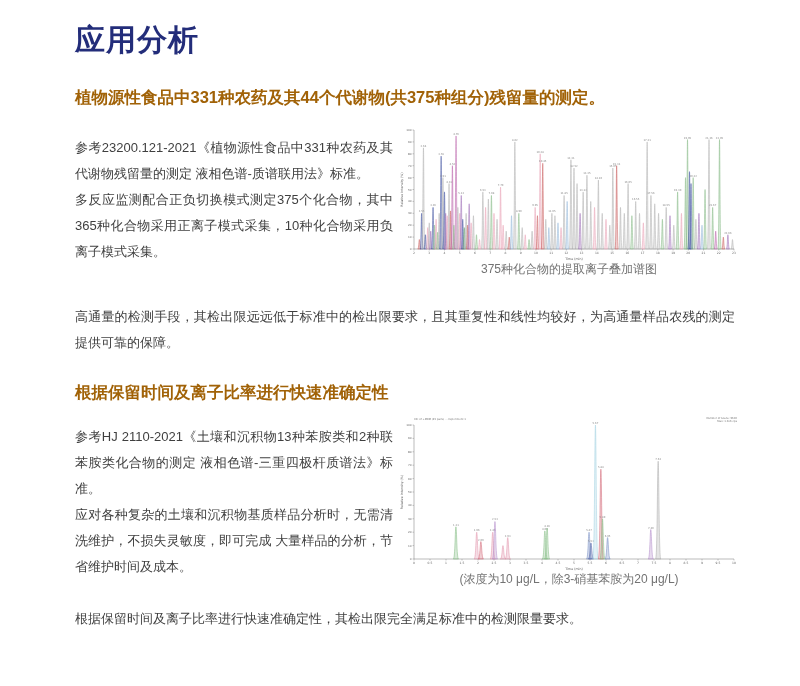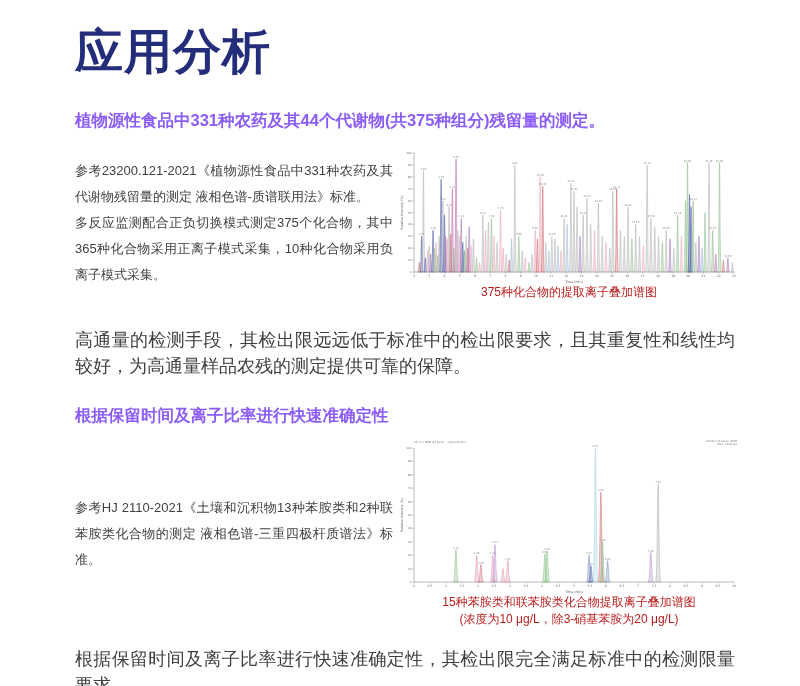--- a/index.html
+++ b/index.html
@@ -2,37 +2,37 @@
 <html><head>
 <meta charset="utf-8">
 <style>
   html,body{margin:0;padding:0;background:#ffffff;}
   .page{
     position:relative;width:800px;height:686px;background:#ffffff;
     font-family:"Liberation Sans","DejaVu Sans",sans-serif;
     box-sizing:border-box;padding:20px 65px 0 75px;overflow:hidden;
   }
   h1.title{
-    margin:0;font-size:48px;font-weight:800;color:#232d7a;letter-spacing:1px;
+    margin:0;font-size:30px;font-weight:800;color:#232d7a;letter-spacing:1px;
   }
   .subtitle{
     margin-top:8px;font-family:"DejaVu Serif","Liberation Serif",serif;
     font-size:25px;font-weight:700;color:#b3a284;letter-spacing:1px;
   }
   h2.sec-heading{
-    margin:26px 0 0 0;font-size:16.5px;font-weight:700;color:#8b5cf6;
+    margin:26px 0 0 0;font-size:16.5px;font-weight:700;color:#a16207;
   }
   .cols{display:flex;margin-top:12px;align-items:center;}
   .text-col{width:318px;flex:none;}
   .text-col p{margin:0;font-size:13px;line-height:26px;color:#3f3f3f;text-align:justify;}
   .chart-col{flex:1;margin:0 0 0 6px;padding:0;}
   .chart{line-height:0;}
   figure{margin:0;}
-  figcaption{font-size:12px;color:#b91c1c;text-align:center;line-height:17px;}
-  .full{margin:26px 0 0 0;font-size:18px;line-height:26px;color:#3f3f3f;text-align:justify;}
+  figcaption{font-size:12px;color:#737373;text-align:center;line-height:17px;}
+  .full{margin:26px 0 0 0;font-size:13px;line-height:26px;color:#3f3f3f;text-align:justify;}
   .sec2-heading{margin-top:30px;}
   .footer-p{margin-top:18px;}
 </style>
 </head>
 <body>
 
 <div class="page">
 
   <header>
     <h1 class="title">应用分析</h1>
@@ -270,20 +270,21 @@
       </figure>
     </div>
     <p class="full">高通量的检测手段，其检出限远远低于标准中的检出限要求，且其重复性和线性均较好，为高通量样品农残的测定提供可靠的保障。</p>
   </section>
 
   <section>
     <h2 class="sec-heading sec2-heading">根据保留时间及离子比率进行快速准确定性</h2>
     <div class="cols">
       <div class="text-col">
         <p>参考HJ 2110-2021《土壤和沉积物13种苯胺类和2种联苯胺类化合物的测定 液相色谱-三重四极杆质谱法》标准。</p>
+        <p>应对各种复杂的土壤和沉积物基质样品分析时，无需清洗维护，不损失灵敏度，即可完成 大量样品的分析，节省维护时间及成本。</p>
       </div>
       <figure class="chart-col">
         <div id="chart2" class="chart"><svg viewBox="0 0 340 155" width="340" height="155">
               <line x1="15" y1="143" x2="335" y2="143" stroke="#777" stroke-width="0.5"></line>
               <line x1="15" y1="9" x2="15" y2="143" stroke="#777" stroke-width="0.5"></line>
               <line x1="15" y1="143" x2="15" y2="144.5" stroke="#777" stroke-width="0.4"></line>
               <text x="15" y="147.6" font-size="3" text-anchor="middle" fill="#666" font-family="&quot;DejaVu Sans&quot;,sans-serif">0</text>
               <line x1="31" y1="143" x2="31" y2="144.5" stroke="#777" stroke-width="0.4"></line>
               <text x="31" y="147.6" font-size="3" text-anchor="middle" fill="#666" font-family="&quot;DejaVu Sans&quot;,sans-serif">0.5</text>
               <line x1="47" y1="143" x2="47" y2="144.5" stroke="#777" stroke-width="0.4"></line>
@@ -379,21 +380,20 @@
               <path d="M 200.88 143 C 202.7 143 202.7 102.80000000000001 203.48 102.80000000000001 C 204.26 102.80000000000001 204.26 143 206.07999999999998 143 Z" fill="#7db87d" fill-opacity="0.3" stroke="#7db87d" stroke-width="0.5"></path>
               <text x="203.48" y="101.80000000000001" font-size="2.6" text-anchor="middle" fill="#888" font-family="&quot;DejaVu Sans&quot;,sans-serif">5.89</text>
               <path d="M 206 143 C 207.82 143 207.82 121.56 208.6 121.56 C 209.38 121.56 209.38 143 211.2 143 Z" fill="#7088c0" fill-opacity="0.3" stroke="#7088c0" stroke-width="0.5"></path>
               <text x="208.6" y="120.56" font-size="2.6" text-anchor="middle" fill="#888" font-family="&quot;DejaVu Sans&quot;,sans-serif">6.05</text>
               <path d="M 249.20000000000002 143 C 251.02 143 251.02 113.52 251.8 113.52 C 252.58 113.52 252.58 143 254.4 143 Z" fill="#b088c8" fill-opacity="0.3" stroke="#b088c8" stroke-width="0.5"></path>
               <text x="251.8" y="112.52" font-size="2.6" text-anchor="middle" fill="#888" font-family="&quot;DejaVu Sans&quot;,sans-serif">7.40</text>
               <path d="M 256.55999999999995 143 C 258.38 143 258.38 45.18000000000001 259.15999999999997 45.18000000000001 C 259.93999999999994 45.18000000000001 259.93999999999994 143 261.76 143 Z" fill="#a8a8a8" fill-opacity="0.3" stroke="#a8a8a8" stroke-width="0.5"></path>
               <text x="259.15999999999997" y="44.18000000000001" font-size="2.6" text-anchor="middle" fill="#888" font-family="&quot;DejaVu Sans&quot;,sans-serif">7.63</text>
             </svg></div>
         <figcaption>
-          <div>15种苯胺类和联苯胺类化合物提取离子叠加谱图</div>
           <div>(浓度为10 μg/L，除3-硝基苯胺为20 μg/L)</div>
         </figcaption>
       </figure>
     </div>
   </section>
 
   <p class="full footer-p">根据保留时间及离子比率进行快速准确定性，其检出限完全满足标准中的检测限量要求。</p>
 
 </div>
 

